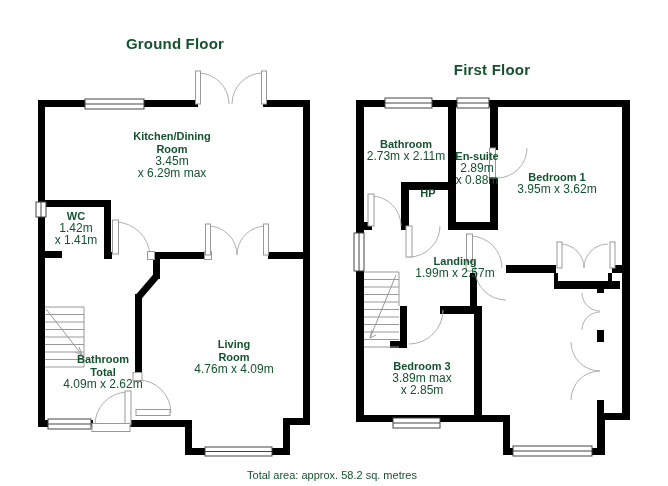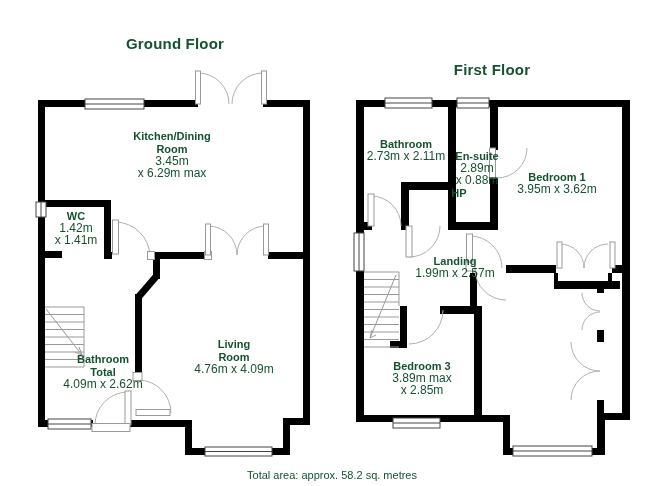--- a/index.html
+++ b/index.html
@@ -277,21 +277,21 @@
     <div class="nm">Bathroom</div>
     <div class="dm">2.73m x 2.11m</div>
   </div>
 
   <div class="room-label" style="left:477px;top:150px;">
     <div class="nm">En-suite</div>
     <div class="dm">2.89m</div>
     <div class="dm">x 0.88m</div>
   </div>
 
-  <div class="room-label" style="left:428px;top:187px;margin-left:31px;">
+  <div class="room-label" style="left:428px;top:187px;">
     <div class="nm">HP</div>
   </div>
 
   <div class="room-label" style="left:557px;top:171px;">
     <div class="nm">Bedroom 1</div>
     <div class="dm">3.95m x 3.62m</div>
   </div>
 
   <div class="room-label" style="left:425px;top:255px;margin-left:30px;">
     <div class="nm">Landing</div>

